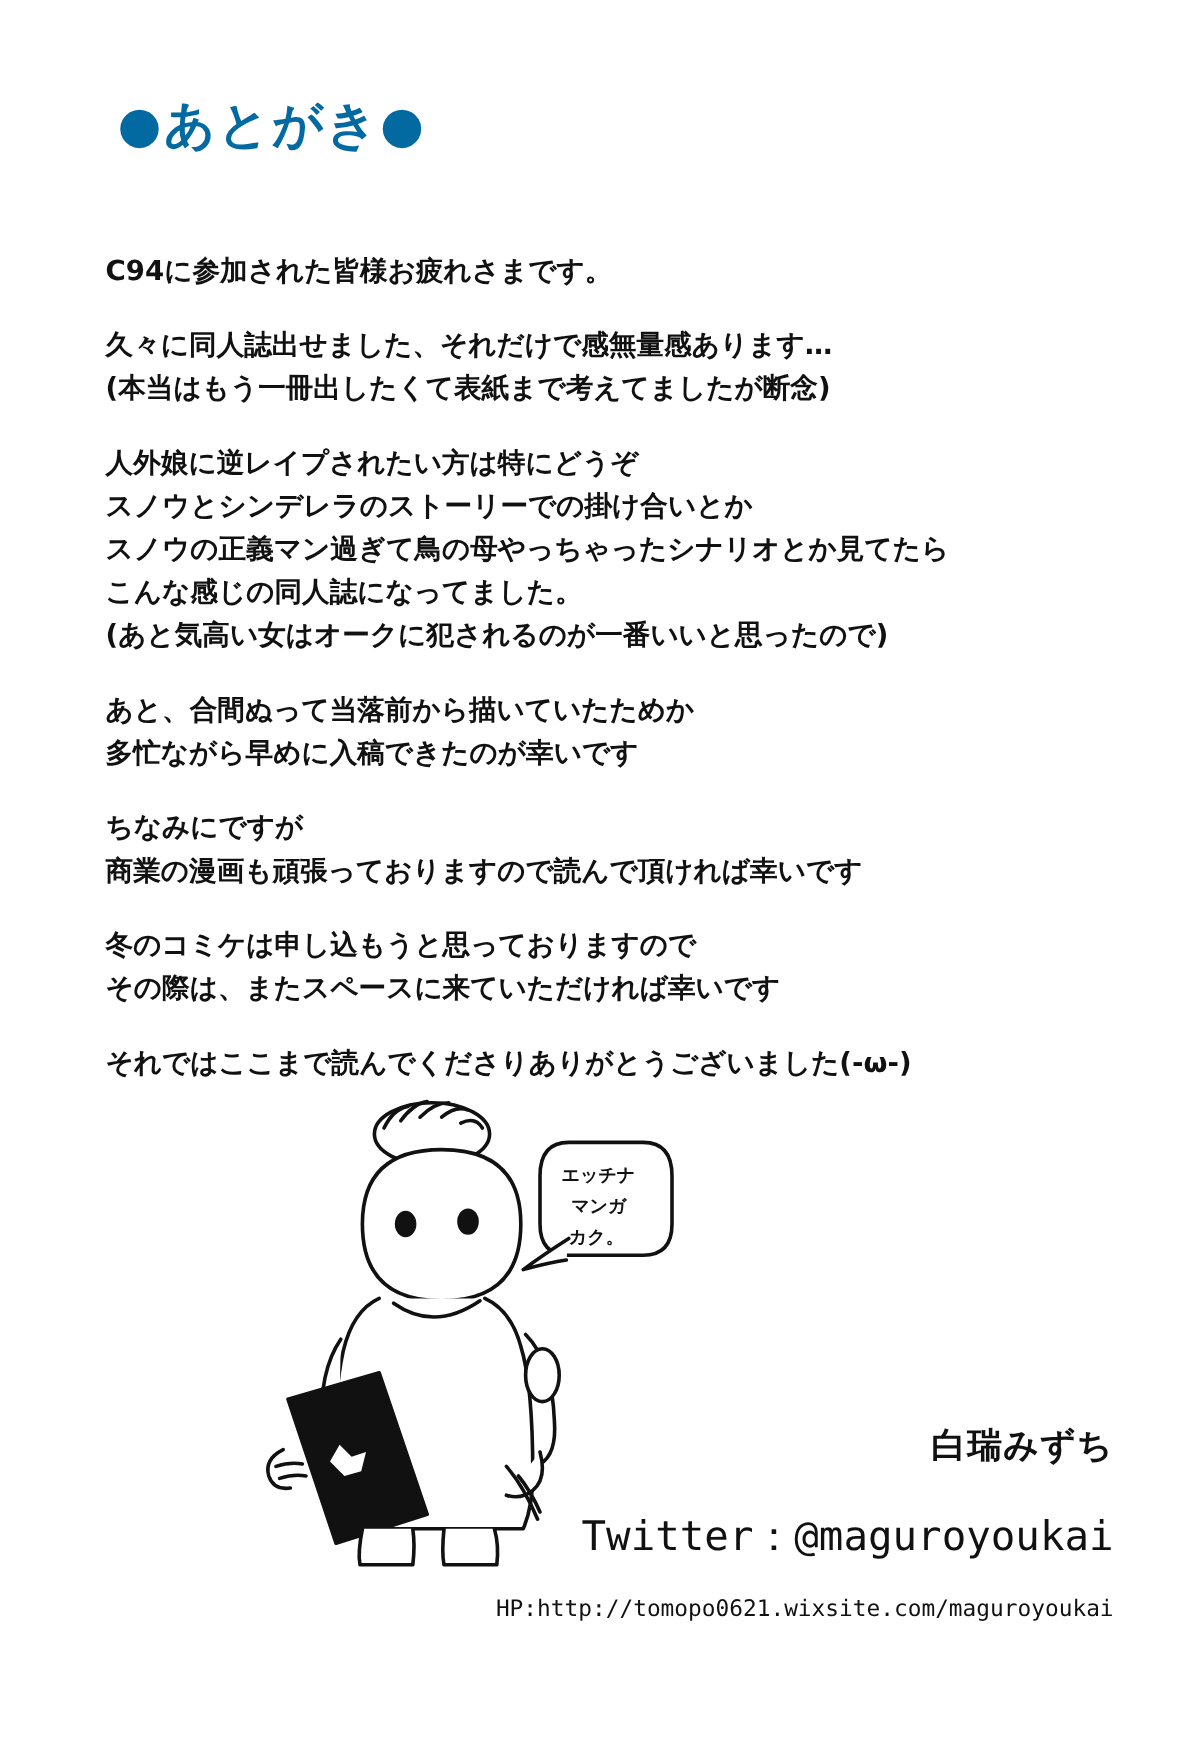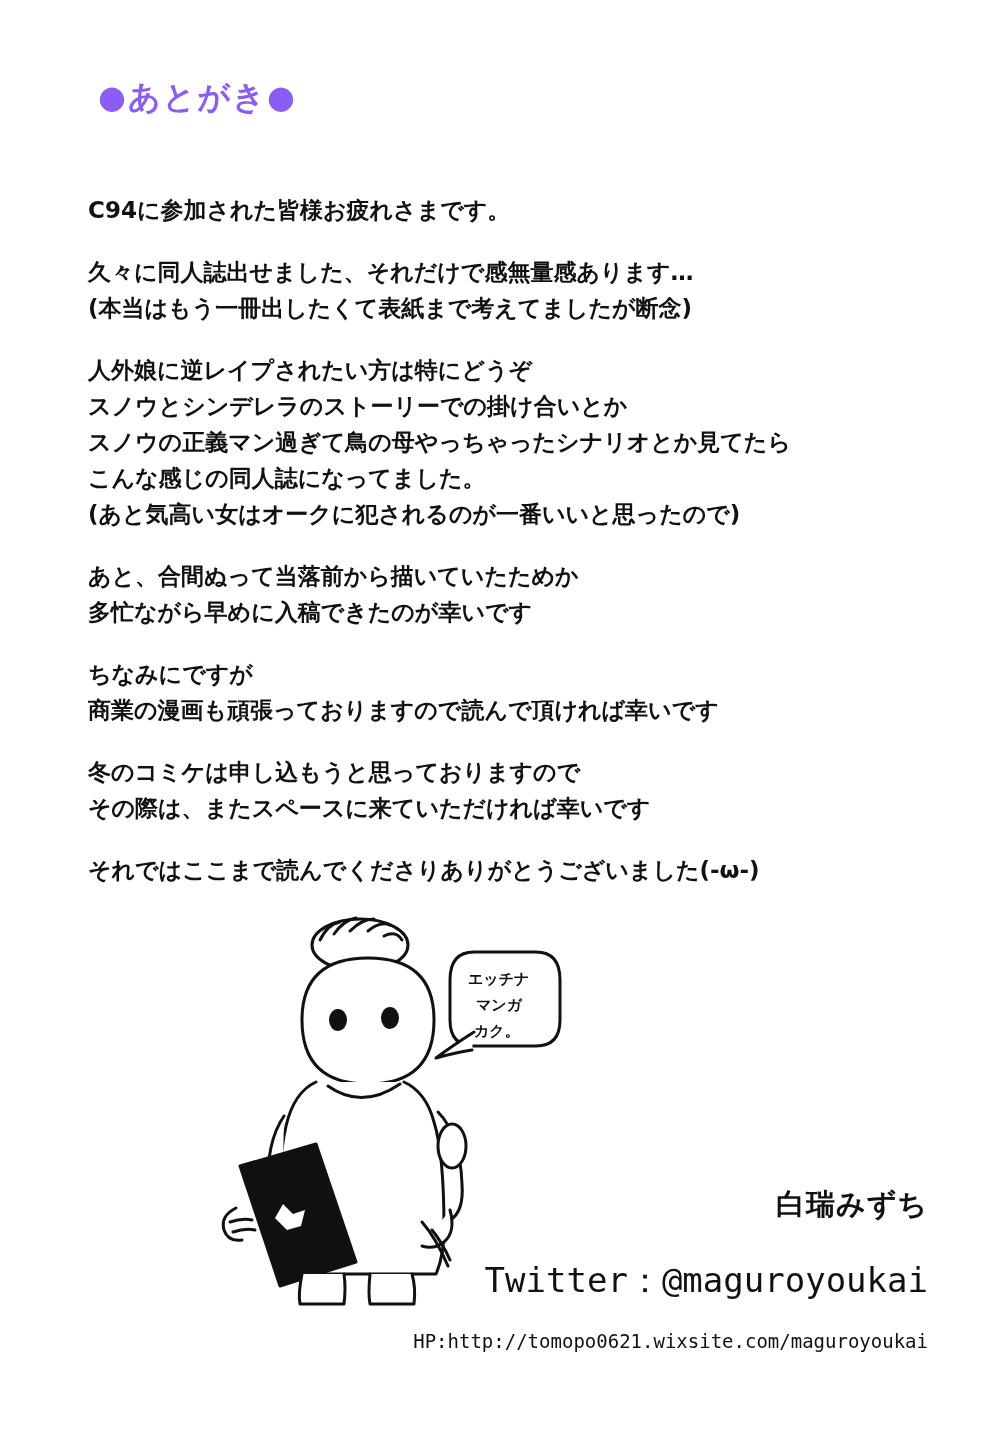--- a/index.html
+++ b/index.html
@@ -15,40 +15,40 @@
     overflow: hidden;
     font-family: "DejaVu Sans", sans-serif;
     color: #111111;
   }
 
   
   .title {
     position: absolute;
     left: 98px;
     top: 76px;
-    font-size: 32px;
+    font-size: 42px;
     font-weight: bold;
     letter-spacing: 2px;
     white-space: nowrap;
-    color: #8b5cf6;
+    color: #0369a1;
   }
 
   
   .body-text {
     position: absolute;
     left: 88px;
     top: 192px;
     width: 860px;
     font-size: 23px;
     font-weight: bold;
     line-height: 36px;
     color: #111;
   }
   .para {
-    margin: 0 0 26px 0;
+    margin: 16px 0 26px 0;
   }
   .para:last-child { margin-bottom: 0; }
   .line { white-space: nowrap; display: block; }
 
   
   .illus {
     position: absolute;
     left: 70px;
     top: 900px;
     width: 620px;

